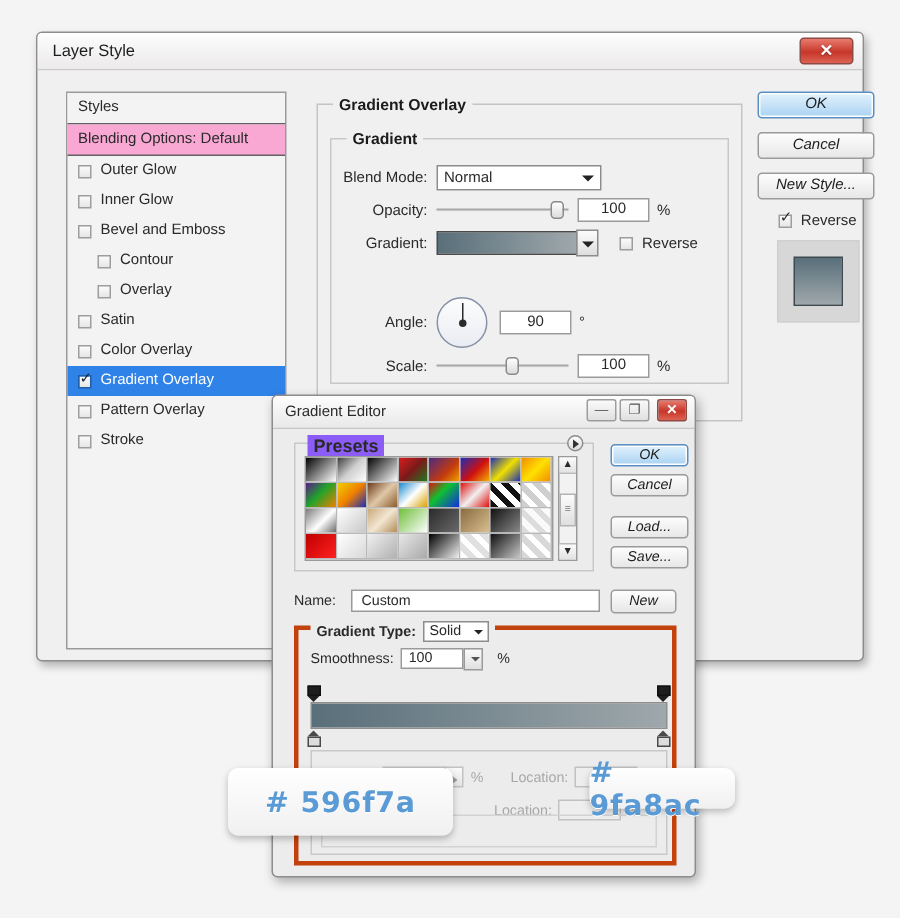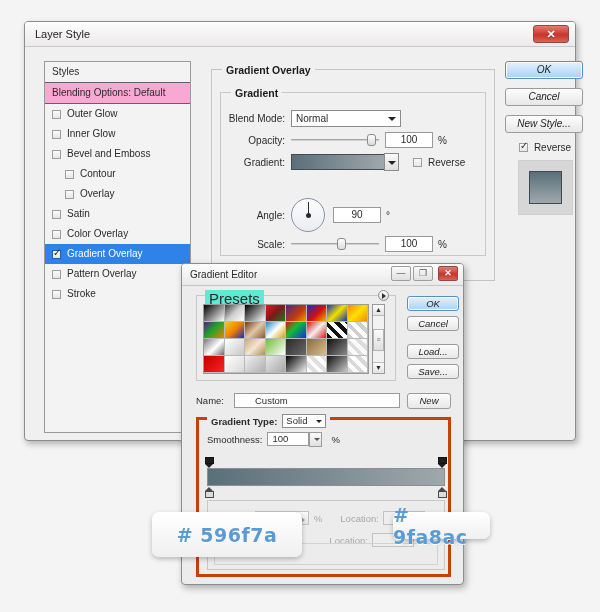--- a/index.html
+++ b/index.html
@@ -231,21 +231,21 @@
     border-color:#8d4a44;
     background:linear-gradient(#e87b6e,#c7362a 55%,#dd6252);
     color:#fff; font-weight:bold;
   }
   #presets-group {
     position:absolute; left:14px; top:31px; width:200px; height:86px;
     border:1px solid #c8c8c8;
   }
   .legend3 {
     position:absolute; left:8px; top:-6px;
-    background:#5eead4; padding:0 4px; font-size:15px; font-weight:normal;
+    background:#8b5cf6; padding:0 4px; font-size:12px; font-weight:bold;
   }
   #presets-arrow {
     position:absolute; right:6px; top:-6px;
     width:11px; height:11px; border-radius:50%;
     border:1px solid #8d8d8d;
     background:linear-gradient(#fcfcfc,#dcdcdc);
   }
   #presets-arrow::after {
     content:""; position:absolute; left:3px; top:2px;
     width:0;height:0;border-top:3px solid transparent;
@@ -279,21 +279,21 @@
   .ge-btn { width:52px; height:15px; line-height:13px; font-size:9.5px; }
   #ge-ok { }
   #ge-cancel { margin-top:5px; }
   #ge-load { margin-top:13px; }
   #ge-save { margin-top:5px; }
 
   #name-row { position:absolute; left:14px; top:128px; width:255px; height:17px; display:flex; align-items:center; }
   #name-label { width:38px; font-size:9.5px; }
   #name-input {
     flex:1; height:15px; border:1px solid #9a9a9a; background:#fff;
-    font-size:9.5px; line-height:13px; padding-left:20px;
+    font-size:9.5px; line-height:13px; padding-left:6px;
   }
   #new-btn { margin-left:7px; width:44px; height:16px; line-height:14px; font-size:9.5px; }
 
   #gtype-group {
     position:absolute; left:14px; top:153px; width:255px; height:160px;
     border:3px solid #c2410c;
   }
   .legend4 {
     position:absolute; left:8px; top:-6px; background:#ececec; padding:0 4px;
     font-size:9.5px; font-weight:bold; display:flex; align-items:center;

